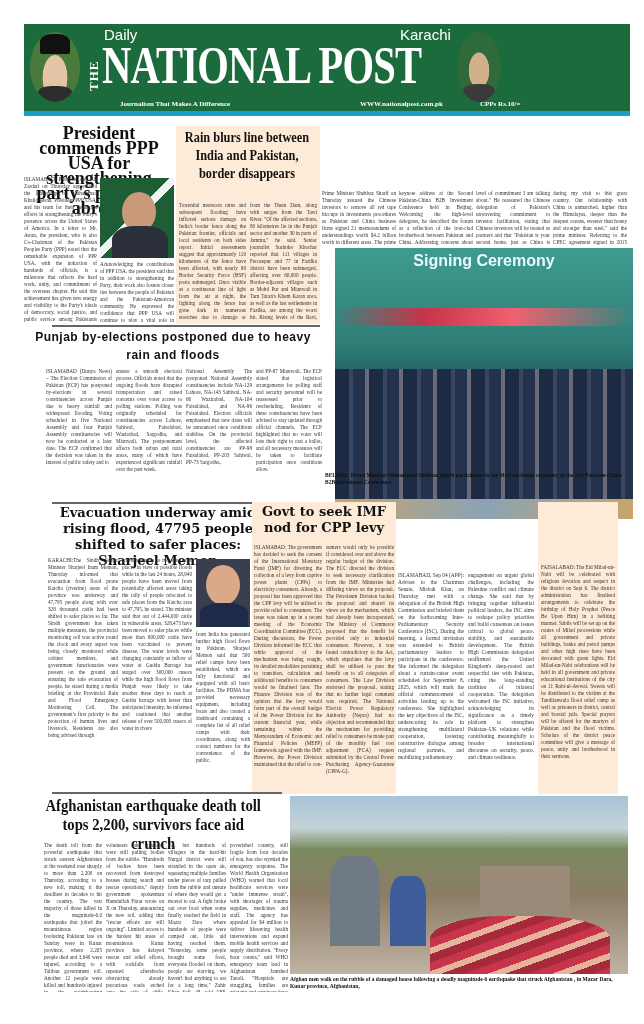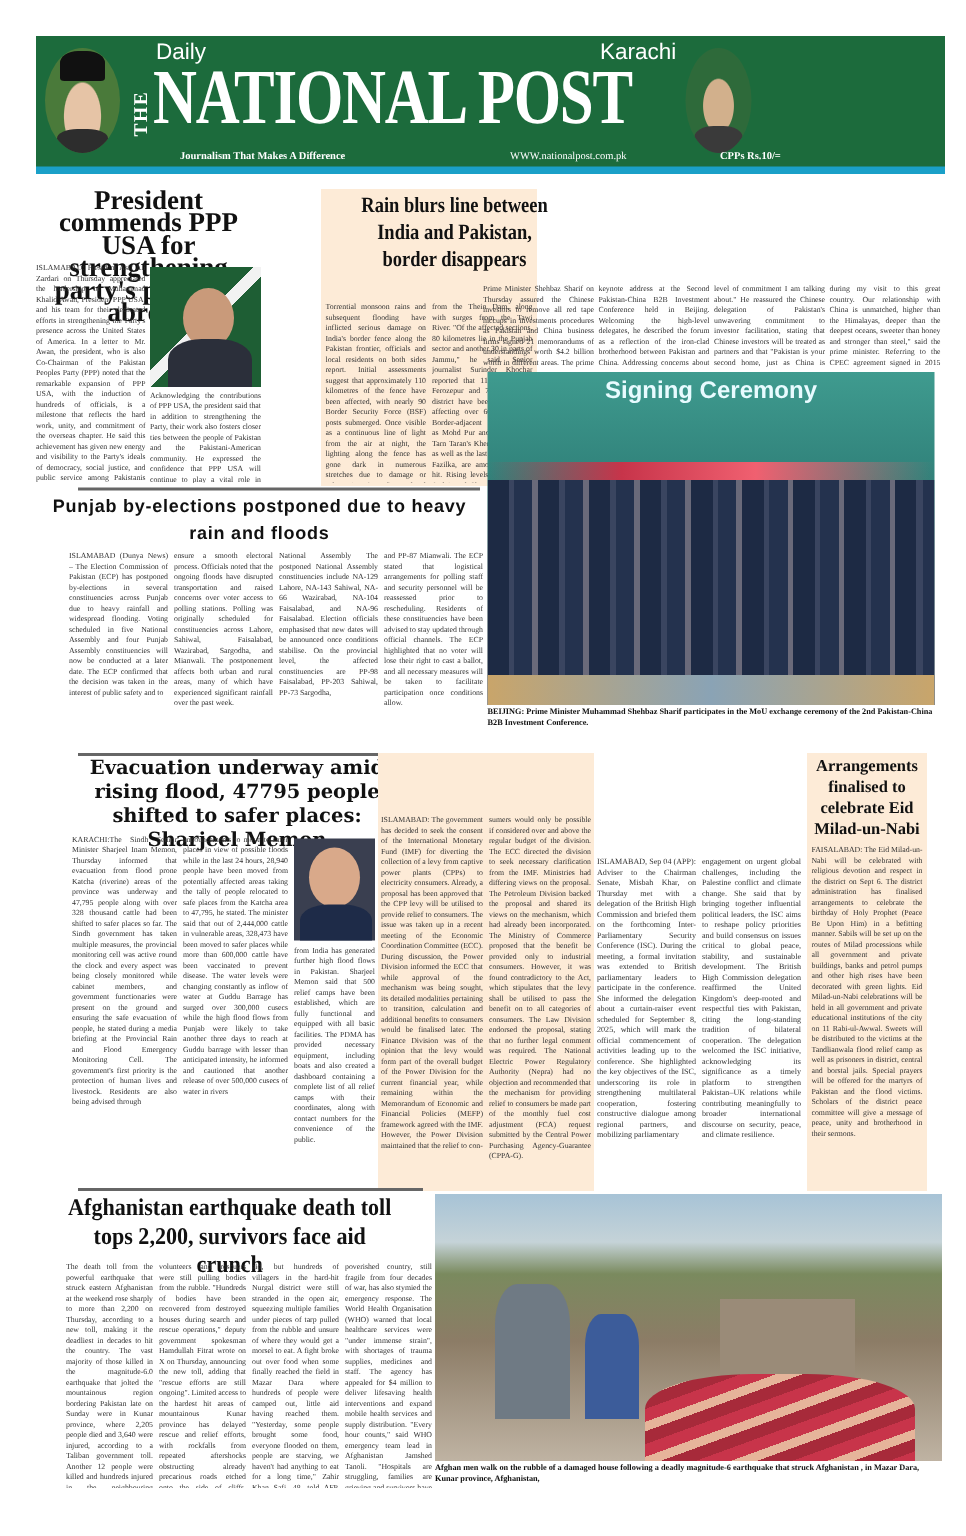--- a/index.html
+++ b/index.html
@@ -12,21 +12,21 @@
   .portrait.left { left: 6px; top: 8px; width: 50px; height: 70px; background: radial-gradient(ellipse at 50% 65%, #e6c4a6 0 34%, #4a7a3a 36% 100%); }
   .portrait.left::before { content: ""; position: absolute; left: 10px; top: 2px; width: 30px; height: 20px; background: #111; border-radius: 40% 40% 10% 10%; }
   .portrait.left::after { content: ""; position: absolute; left: 8px; bottom: 0; width: 34px; height: 16px; background: #2d2d2d; border-radius: 40% 40% 0 0; }
   .portrait.right { left: 433px; top: 8px; width: 44px; height: 70px; background: radial-gradient(ellipse at 50% 55%, #d2b08c 0 32%, #2e6a3a 34% 100%); }
   .portrait.right::after { content: ""; position: absolute; left: 6px; bottom: 0; width: 32px; height: 18px; background: #3a3a3a; border-radius: 40% 40% 0 0; }
   .the-vert { position: absolute; left: 62px; top: 30px; width: 14px; height: 44px; font-family: "Liberation Serif", serif; font-weight: bold; font-size: 13px; writing-mode: vertical-rl; transform: rotate(180deg); text-align: center; letter-spacing: 1px; }
   .daily { position: absolute; left: 80px; top: 2px; font-family: "Liberation Sans", sans-serif; font-size: 15px; }
   .karachi { position: absolute; left: 376px; top: 2px; font-family: "Liberation Sans", sans-serif; font-size: 15px; }
   .brand { position: absolute; left: 78px; top: 14px; font-family: "Liberation Serif", serif; font-weight: bold; font-size: 52px; line-height: 56px; letter-spacing: -1px; transform: scaleX(0.78); transform-origin: left; white-space: nowrap; }
   .tagline { position: absolute; left: 96px; top: 76px; font-size: 7px; font-weight: bold; }
-  .website { position: absolute; left: 316px; top: 76px; font-size: 7px; font-weight: normal; }
+  .website { position: absolute; left: 336px; top: 76px; font-size: 7px; font-weight: bold; }
   .price { position: absolute; left: 456px; top: 76px; font-size: 7px; font-weight: bold; }
   .dateblock { position: absolute; left: 486px; top: 6px; width: 120px; text-align: center; font-size: 7.5px; font-weight: bold; line-height: 13px; }
   .dateblock .sm { font-weight: normal; }
 
   
   .hl { font-family: "Liberation Serif", serif; font-weight: bold; color: #111; text-align: center; }
   .body { font-family: "Liberation Serif", serif; font-size: 5.2px; line-height: 7px; color: #333; text-align: justify; }
   .col { position: absolute; overflow: hidden; }
   .rule { position: absolute; height: 1.5px; background: #666; }
   .abs { position: absolute; }
@@ -54,32 +54,32 @@
   <div class="abs" style="left:0; top:102px; width:150px; height:196px;">
     <div class="hl" style="font-size:18px; line-height:15px; width:150px;">President commends PPP USA for strengthening party's presence abroad</div>
     <div class="col body" style="left:0; top:50px; width:73px; height:146px;">ISLAMABAD: President Asif Ali Zardari on Thursday appreciated the leadership of Muhammad Khalid Awan, President PPP USA, and his team for their dedicated efforts in strengthening the Party's presence across the United States of America. In a letter to Mr. Awan, the president, who is also Co-Chairman of the Pakistan Peoples Party (PPP) noted that the remarkable expansion of PPP USA, with the induction of hundreds of officials, is a milestone that reflects the hard work, unity, and commitment of the overseas chapter. He said this achievement has given new energy and visibility to the Party's ideals of democracy, social justice, and public service among Pakistanis living abroad.</div>
     <div class="photo" style="left:76px; top:52px; width:74px; height:80px; background: linear-gradient(135deg,#1e5e34 0 45%,#f2f2f2 45% 52%,#1e5e34 52%);">
       <div style="position:absolute; left:22px; top:14px; width:34px; height:40px; border-radius:50%; background:#c99a7a;"></div>
       <div style="position:absolute; left:12px; top:48px; width:56px; height:34px; border-radius:40% 40% 0 0; background:#2b2f3a;"></div>
     </div>
     <div class="col body" style="left:76px; top:135px; width:74px; height:61px;">Acknowledging the contributions of PPP USA, the president said that in addition to strengthening the Party, their work also fosters closer ties between the people of Pakistan and the Pakistani-American community. He expressed the confidence that PPP USA will continue to play a vital role in carrying forward the Party's mission and values with the same dedication and spirit.</div>
   </div>
 
-  <div class="abs peach" style="left:152px; top:102px; width:144px; height:198px; padding:2px 21px;margin-left:38px;">
+  <div class="abs peach" style="left:152px; top:102px; width:144px; height:198px; padding:2px 3px;">
     <div class="hl" style="font-size:14.5px; line-height:18px; transform:scaleX(0.85); width:160px; margin-left:-12px;">Rain blurs line between India and Pakistan, border disappears</div>
     <div class="col body" style="left:3px; top:76px; width:67px; height:120px;">Torrential monsoon rains and subsequent flooding have inflicted serious damage on India's border fence along the Pakistan frontier, officials and local residents on both sides report. Initial assessments suggest that approximately 110 kilometres of the fence have been affected, with nearly 90 Border Security Force (BSF) posts submerged. Once visible as a continuous line of light from the air at night, the lighting along the fence has gone dark in numerous stretches due to damage or submersion. According to local resident Gurwinder Singh, citing Indian authorities, the flooding resulted from the sudden release of water</div>
     <div class="col body" style="left:74px; top:76px; width:67px; height:120px;">from the Thein Dam, along with surges from the Tawi River. "Of the affected sections, 80 kilometres lie in the Punjab sector and another 30 in parts of Jammu," he said. Senior journalist Surinder Khochar reported that 111 villages in Ferozepur and 77 in Fazilka district have been submerged, affecting over 60,000 people. Border-adjacent villages such as Mohd Pur and Mianwali in Tarn Taran's Khem Karan area, as well as the last settlements in Fazilka, are among the worst hit. Rising levels of the Ravi, Sutlej, and Chenab rivers have left portions of the fence under 2 to 3 feet of water.</div>
   </div>
 
   <div class="abs" style="left:298px; top:102px; width:308px; height:374px;">
     <div class="col body" style="left:0; top:64px; width:74px; height:56px;">Prime Minister Shehbaz Sharif on Thursday assured the Chinese investors to remove all red tape hiccups in investments procedures as Pakistan and China business firms signed 21 memorandums of understandings worth $4.2 billion worth in different areas. The prime minister unveiled a bold new vision for Pakistan-China economic cooperation, announcing the formal launch of China-Pakistan Economic Corridor "CPEC 2.0" during his</div>
     <div class="col body" style="left:77px; top:64px; width:74px; height:56px;">keynote address at the Second Pakistan-China B2B Investment Conference held in Beijing. Welcoming the high-level delegates, he described the forum as a reflection of the iron-clad brotherhood between Pakistan and China. Addressing concerns about bureaucratic delays, the premier issued a clear and direct message: "We will not tolerate a second's delay. I recently ensured that a Chinese entrepreneur was facilitated within 24 hours. That's the</div>
     <div class="col body" style="left:154px; top:64px; width:74px; height:56px;">level of commitment I am talking about." He reassured the Chinese delegation of Pakistan's unwavering commitment to investor facilitation, stating that Chinese investors will be treated as partners and that "Pakistan is your second home, just as China is ours." Security of Chinese nationals in Pakistan, he said is a top priority, adding: "The safety of Chinese citizens is paramount. "This is one of the largest business conferences I have attended</div>
     <div class="col body" style="left:231px; top:64px; width:74px; height:56px;">during my visit to this great country. Our relationship with China is unmatched, higher than the Himalayas, deeper than the deepest oceans, sweeter than honey and stronger than steel," said the prime minister. Referring to the CPEC agreement signed in 2015 during President Xi Jinping's historic visit to Pakistan, PM Shehbaz credited the first phase of CPEC with transforming Pakistan's energy and infrastructure landscape.</div>
-    <div class="photo" style="left:3px; top:122px; width:298px; height:222px; background: linear-gradient(180deg,#3f9b8f 0%,#2f7f78 35%,#1f4f55 55%,#2c3c46 100%);">
+    <div class="photo" style="left:13px; top:122px; width:298px; height:271px; background: linear-gradient(180deg,#3f9b8f 0%,#2f7f78 35%,#1f4f55 55%,#2c3c46 100%);">
       <div style="position:absolute; left:0; top:4px; width:100%; text-align:center; font-family:'Liberation Sans',sans-serif; font-weight:bold; font-size:16px; color:#e8fbff;">Signing Ceremony</div>
       <div style="position:absolute; left:0; top:60px; width:100%; height:18px; background:linear-gradient(90deg,transparent,#c7344a 30%,#f06070 60%,transparent);"></div>
       <div style="position:absolute; left:0; bottom:0; width:100%; height:150px; background: repeating-linear-gradient(90deg,#1d2a44 0 14px,#3a4560 14px 18px,#24324e 18px 30px,#6a6a7a 30px 34px);"></div>
       <div style="position:absolute; left:0; bottom:0; width:100%; height:20px; background: linear-gradient(90deg,#c9a56a,#8aa3b5,#c9a56a);"></div>
     </div>
     <div class="abs caption" style="left:3px; top:346px; width:298px;">BEIJING: Prime Minister Muhammad Shehbaz Sharif participates in the MoU exchange ceremony of the 2nd Pakistan-China B2B Investment Conference.</div>
   </div>
 
   <div class="rule" style="left:28px; top:301px; width:268px;"></div>
 
@@ -98,31 +98,31 @@
     <div class="col body" style="left:24px; top:52px; width:70px; height:232px;">KARACHI:The Sindh Senior Minister Sharjeel Inam Memon, Thursday informed that evacuation from flood prone Katcha (riverine) areas of the province was underway and 47,795 people along with over 328 thousand cattle had been shifted to safer places so far. The Sindh government has taken multiple measures, the provincial monitoring cell was active round the clock and every aspect was being closely monitored while cabinet members, and government functionaries were present on the ground and ensuring the safe evacuation of people, he stated during a media briefing at the Provincial Rain and Flood Emergency Monitoring Cell. The government's first priority is the protection of human lives and livestock. Residents are also being advised through</div>
     <div class="col body" style="left:98px; top:52px; width:70px; height:232px;">announcements to move to safer places in view of possible floods while in the last 24 hours, 28,940 people have been moved from potentially affected areas taking the tally of people relocated to safe places from the Katcha area to 47,795, he stated. The minister said that out of 2,444,000 cattle in vulnerable areas, 328,473 have been moved to safer places while more than 600,000 cattle have been vaccinated to prevent disease. The water levels were changing constantly as inflow of water at Guddu Barrage has surged over 300,000 cusecs while the high flood flows from Punjab were likely to take another three days to reach at Guddu barrage with lesser than anticipated intensity, he informed and cautioned that another release of over 500,000 cusecs of water in rivers</div>
     <div class="photo" style="left:172px; top:54px; width:54px; height:68px; background:#3a3f50;">
       <div style="position:absolute; left:10px; top:6px; width:34px; height:40px; border-radius:50%; background:#d9a98a;"></div>
       <div style="position:absolute; left:4px; top:44px; width:48px; height:26px; border-radius:40% 40% 0 0; background:#1e2b48;"></div>
     </div>
     <div class="col body" style="left:172px; top:126px; width:54px; height:158px;">from India has generated further high flood flows in Pakistan. Sharjeel Memon said that 500 relief camps have been established, which are fully functional and equipped with all basic facilities. The PDMA has provided necessary equipment, including boats and also created a dashboard containing a complete list of all relief camps with their coordinates, along with contact numbers for the convenience of the public.</div>
   </div>
 
   <div class="abs peach" style="left:228px; top:478px; width:144px; height:292px; padding:2px;">
+    <div class="hl" style="font-family:'DejaVu Serif',serif; font-size:13px; line-height:16px;">Govt to seek IMF nod for CPP levy</div>
     <div class="col body" style="left:2px; top:42px; width:68px; height:246px;">ISLAMABAD: The government has decided to seek the consent of the International Monetary Fund (IMF) for diverting the collection of a levy from captive power plants (CPPs) to electricity consumers. Already, a proposal has been approved that the CPP levy will be utilised to provide relief to consumers. The issue was taken up in a recent meeting of the Economic Coordination Committee (ECC). During discussion, the Power Division informed the ECC that while approval of the mechanism was being sought, its detailed modalities pertaining to transition, calculation and additional benefits to consumers would be finalised later. The Finance Division was of the opinion that the levy would form part of the overall budget of the Power Division for the current financial year, while remaining within the Memorandum of Economic and Financial Policies (MEFP) framework agreed with the IMF. However, the Power Division maintained that the relief to con-</div>
     <div class="col body" style="left:74px; top:42px; width:68px; height:246px;">sumers would only be possible if considered over and above the regular budget of the division. The ECC directed the division to seek necessary clarification from the IMF. Ministries had differing views on the proposal. The Petroleum Division backed the proposal and shared its views on the mechanism, which had already been incorporated. The Ministry of Commerce proposed that the benefit be provided only to industrial consumers. However, it was found contradictory to the Act, which stipulates that the levy shall be utilised to pass the benefit on to all categories of consumers. The Law Division endorsed the proposal, stating that no further legal comment was required. The National Electric Power Regulatory Authority (Nepra) had no objection and recommended that the mechanism for providing relief to consumers be made part of the monthly fuel cost adjustment (FCA) request submitted by the Central Power Purchasing Agency-Guarantee (CPPA-G).</div>
   </div>
 
   <div class="abs" style="left:374px; top:484px; width:138px; height:284px;">
     <div class="col body" style="left:0; top:64px; width:66px; height:218px; font-size:5.4px;">ISLAMABAD, Sep 04 (APP): Adviser to the Chairman Senate, Misbah Khar, on Thursday met with a delegation of the British High Commission and briefed them on the forthcoming Inter-Parliamentary Security Conference (ISC). During the meeting, a formal invitation was extended to British parliamentary leaders to participate in the conference. She informed the delegation about a curtain-raiser event scheduled for September 8, 2025, which will mark the official commencement of activities leading up to the conference. She highlighted the key objectives of the ISC, underscoring its role in strengthening multilateral cooperation, fostering constructive dialogue among regional partners, and mobilizing parliamentary</div>
     <div class="col body" style="left:70px; top:64px; width:66px; height:218px; font-size:5.4px;">engagement on urgent global challenges, including the Palestine conflict and climate change. She said that by bringing together influential political leaders, the ISC aims to reshape policy priorities and build consensus on issues critical to global peace, stability, and sustainable development. The British High Commission delegation reaffirmed the United Kingdom's deep-rooted and respectful ties with Pakistan, citing the long-standing tradition of bilateral cooperation. The delegation welcomed the ISC initiative, acknowledging its significance as a timely platform to strengthen Pakistan–UK relations while contributing meaningfully to broader international discourse on security, peace, and climate resilience.</div>
   </div>
 
   <div class="abs peach" style="left:514px; top:478px; width:80px; height:292px; padding:2px;">
-    <div class="hl" style="font-size:11px; line-height:14px;">Arrangements finalised to celebrate Eid Milad-un-Nabi</div>
     <div class="col body" style="left:3px; top:62px; width:74px; height:226px;">FAISALABAD: The Eid Milad-un-Nabi will be celebrated with religious devotion and respect in the district on Sept 6. The district administration has finalised arrangements to celebrate the birthday of Holy Prophet (Peace Be Upon Him) in a befitting manner. Sabils will be set up on the routes of Milad processions while all government and private buildings, banks and petrol pumps and other high rises have been decorated with green lights. Eid Milad-un-Nabi celebrations will be held in all government and private educational institutions of the city on 11 Rabi-ul-Awwal. Sweets will be distributed to the victims at the Tandlianwala flood relief camp as well as prisoners in district, central and borstal jails. Special prayers will be offered for the martyrs of Pakistan and the flood victims. Scholars of the district peace committee will give a message of peace, unity and brotherhood in their sermons.</div>
   </div>
 
   <div class="rule" style="left:28px; top:768px; width:230px;"></div>
 
   <div class="abs" style="left:0; top:772px; width:606px; height:228px;">
     <div class="hl" style="font-size:16px; line-height:19px; position:absolute; left:16px; top:0; width:246px; transform:scaleX(0.92); transform-origin:left;">Afghanistan earthquake death toll tops 2,200, survivors face aid crunch</div>
     <div class="col body" style="left:20px; top:46px; width:58px; height:150px;">The death toll from the powerful earthquake that struck eastern Afghanistan at the weekend rose sharply to more than 2,200 on Thursday, according to a new toll, making it the deadliest in decades to hit the country. The vast majority of those killed in the magnitude-6.0 earthquake that jolted the mountainous region bordering Pakistan late on Sunday were in Kunar province, where 2,205 people died and 3,640 were injured, according to a Taliban government toll. Another 12 people were killed and hundreds injured in the neighbouring provinces of Nangarhar and Laghman. The toll had been expected to rise as</div>
     <div class="col body" style="left:82px; top:46px; width:58px; height:150px;">volunteers and rescuers were still pulling bodies from the rubble. "Hundreds of bodies have been recovered from destroyed houses during search and rescue operations," deputy government spokesman Hamdullah Fitrat wrote on X on Thursday, announcing the new toll, adding that "rescue efforts are still ongoing". Limited access to the hardest hit areas of mountainous Kunar province has delayed rescue and relief efforts, with rockfalls from repeated aftershocks obstructing already precarious roads etched onto the side of cliffs. Various countries have flown in</div>
     <div class="col body" style="left:144px; top:46px; width:58px; height:150px;">aid, but hundreds of villagers in the hard-hit Nurgal district were still stranded in the open air, squeezing multiple families under pieces of tarp pulled from the rubble and unsure of where they would get a morsel to eat. A fight broke out over food when some finally reached the field in Mazar Dara where hundreds of people were camped out, little aid having reached them. "Yesterday, some people brought some food, everyone flooded on them, people are starving, we haven't had anything to eat for a long time," Zahir Khan Safi, 48, told AFP. Poor infrastructure in the im-</div>

